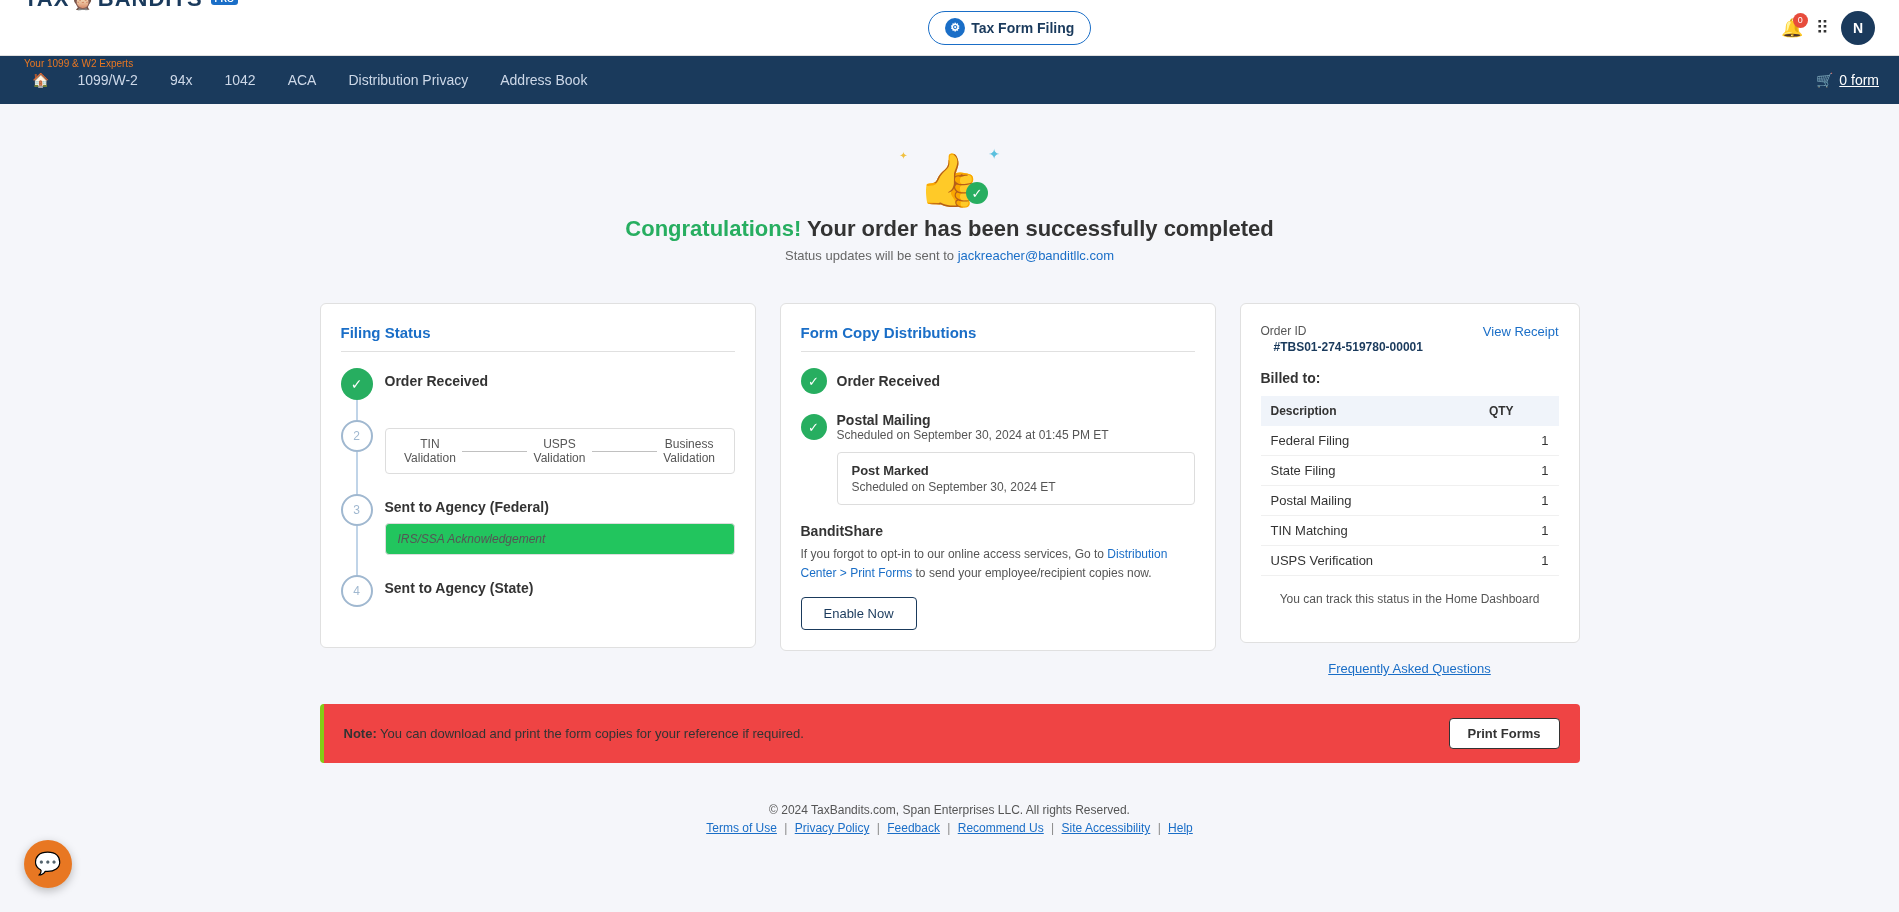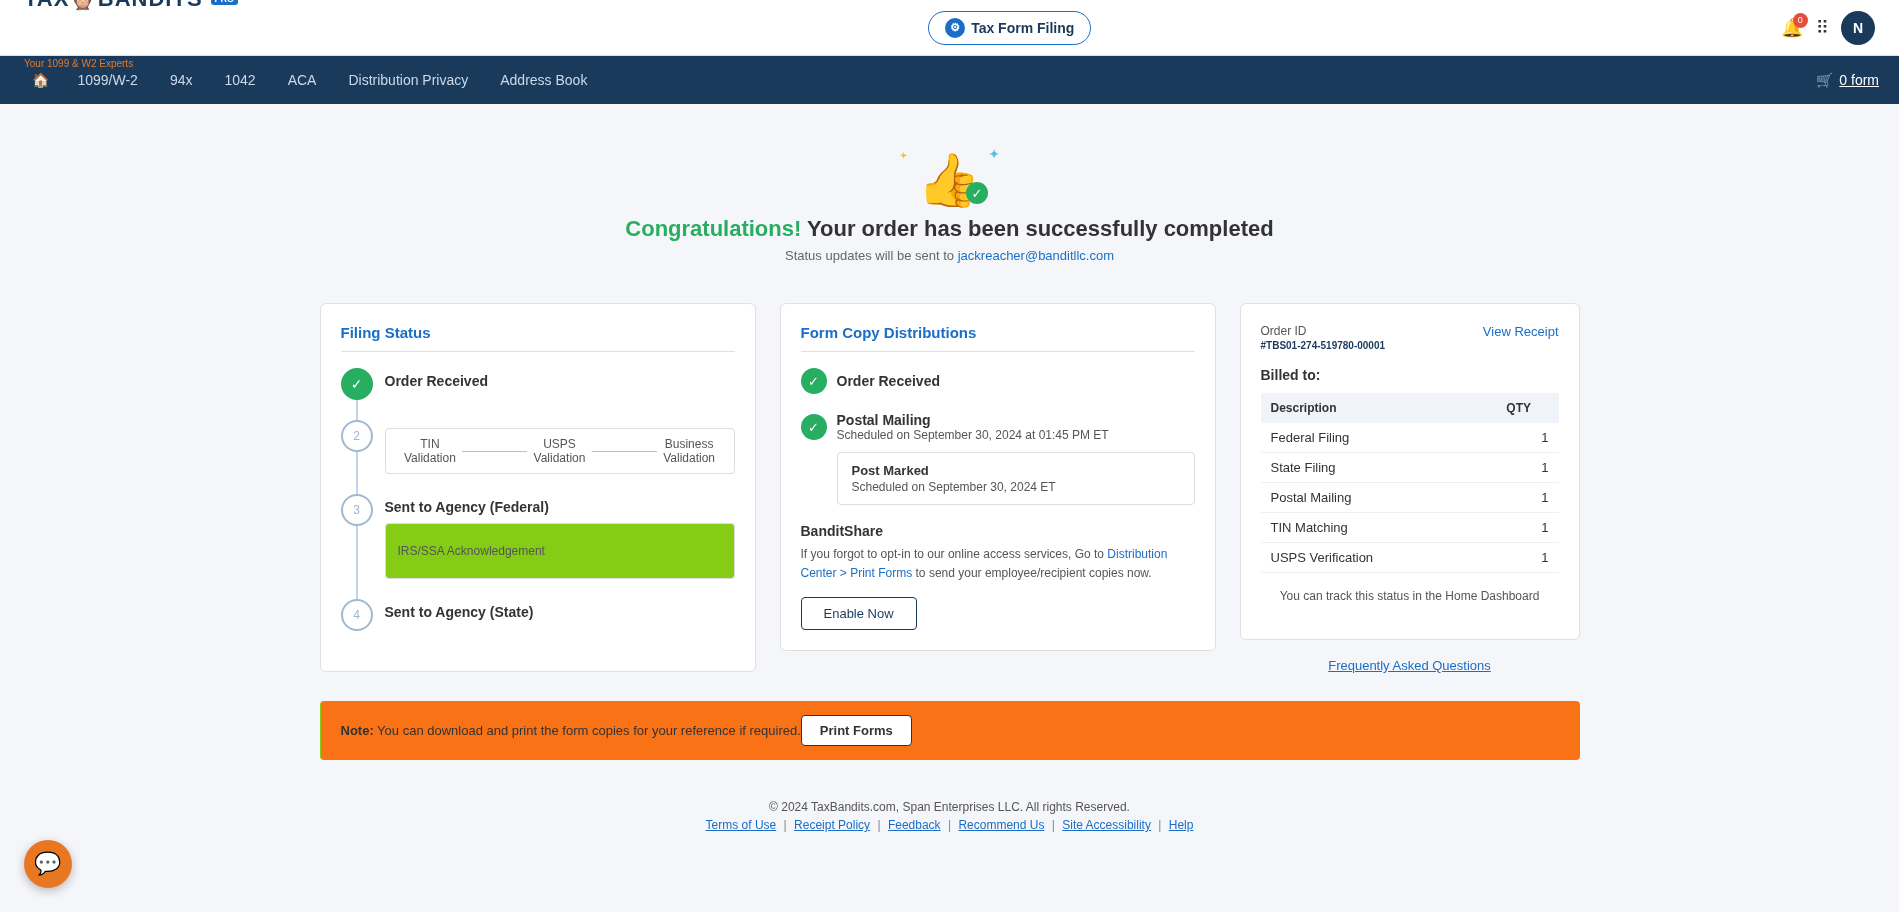--- a/index.html
+++ b/index.html
@@ -203,26 +203,27 @@
       border: 1px solid #ddd;
       border-radius: 4px;
       padding: 8px 12px;
       font-size: 12px;
       color: #555;
     }
     .val-step { flex: 1; text-align: center; }
     .val-line { flex: 1; height: 1px; background: #c0c0c0; }
     .irs-ack {
       margin-top: 8px;
-      background: #84cc16;
+      background: #22c55e;
       border: 1px solid #ddd;
       border-radius: 4px;
-      padding: 20px 12px;
+      padding: 8px 12px;
       font-size: 12px;
       color: #555;
+      font-style: italic;
     }
 
     
     .dist-item { margin-bottom: 18px; }
     .dist-item-header {
       display: flex; align-items: center; gap: 10px; margin-bottom: 4px;
     }
     .dist-check {
       width: 26px; height: 26px; border-radius: 50%; background: #27ae60;
       color: #fff; display: flex; align-items: center; justify-content: center;
@@ -256,33 +257,33 @@
     }
 
     
     .order-id-row {
       display: flex;
       justify-content: space-between;
       align-items: flex-start;
       margin-bottom: 16px;
     }
     .order-id-label { font-size: 12px; color: #555; }
-    .order-id-value { font-size: 10px; font-weight: 700; color: #1a3a5c; margin-top: 2px; }
+    .order-id-value { font-size: 12px; font-weight: 700; color: #1a3a5c; margin-top: 2px; margin-left: 13px; }
     .view-receipt-link { color: #1a6ec7; font-size: 13px; text-decoration: none; cursor: pointer; }
     .billed-title { font-size: 14px; font-weight: 700; margin-bottom: 10px; }
     .billed-table { width: 100%; border-collapse: collapse; }
     .billed-table th {
       background: #f0f4fa;
       text-align: left;
       padding: 8px 10px;
       font-size: 12px;
       color: #333;
       font-weight: 600;
     }
-    .billed-table th:last-child { text-align: center; }
+    .billed-table th:last-child { text-align: left; }
     .billed-table td {
       padding: 7px 10px;
       font-size: 13px;
       border-bottom: 1px solid #f0f0f0;
       margin-top: 26px;
     }
     .billed-table td:last-child { text-align: right; }
     .track-status-text {
       font-size: 12px; color: #555; text-align: center; margin: 16px 0;
     }
@@ -302,27 +303,27 @@
       text-align: center;
       margin-top: 18px;
       color: #1a6ec7;
       font-size: 13px;
       text-decoration: underline;
       cursor: pointer;
     }
 
     
     .note-bar {
-      background: #f97316;
-      border-left: 1px solid #84cc16;
+      background: #ef4444;
+      border-left: 4px solid #84cc16;
       border-radius: 4px;
       padding: 14px 20px;
       display: flex;
       align-items: center;
-      justify-content: flex-start;
+      justify-content: space-between;
       margin-top: 28px;
       font-size: 13px;
       color: #333;
     }
     .note-bar .note-bold { font-weight: 700; }
     .print-forms-btn {
       border: 1.5px solid #333;
       background: #fff;
       color: #333;
       padding: 7px 18px;
@@ -563,21 +564,21 @@
       <span class="note-bold">Note:</span><span> You can download and print the form copies for your reference if required.</span>
     </span>
     <button class="print-forms-btn">Print Forms</button>
   </div>
 
   <div class="footer">
     <div>© 2024 TaxBandits.com, Span Enterprises LLC. All rights Reserved.</div>
     <div class="footer-links">
       <a>Terms of Use</a>
       <span>|</span>
-      <a>Receipt Policy</a>
+      <a>Privacy Policy</a>
       <span>|</span>
       <a>Feedback</a>
       <span>|</span>
       <a>Recommend Us</a>
       <span>|</span>
       <a>Site Accessibility</a>
       <span>|</span>
       <a>Help</a>
     </div>
   </div>

